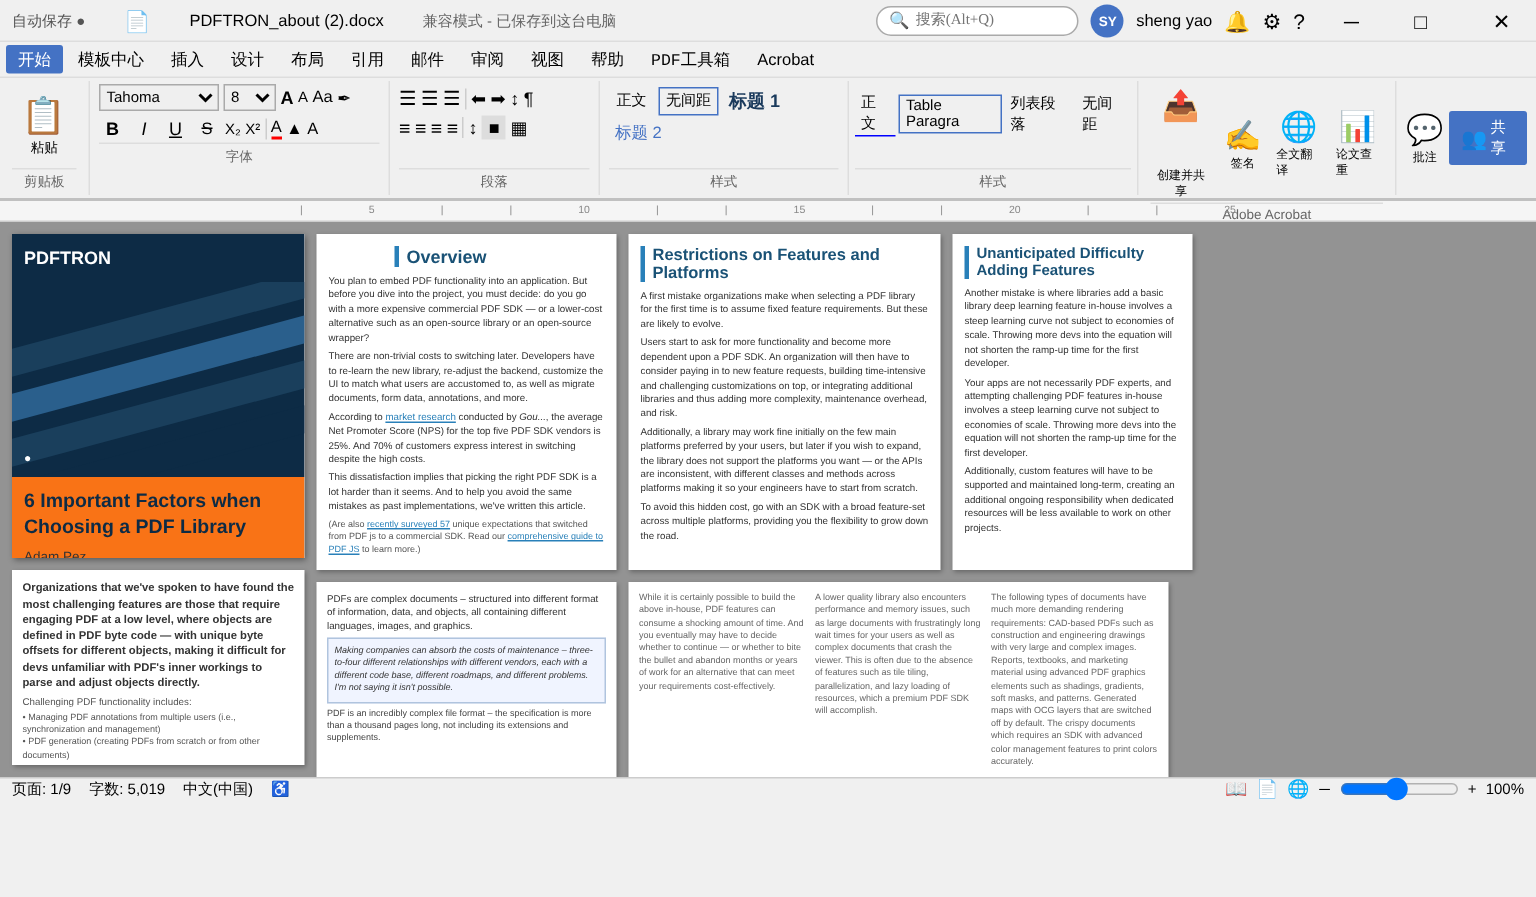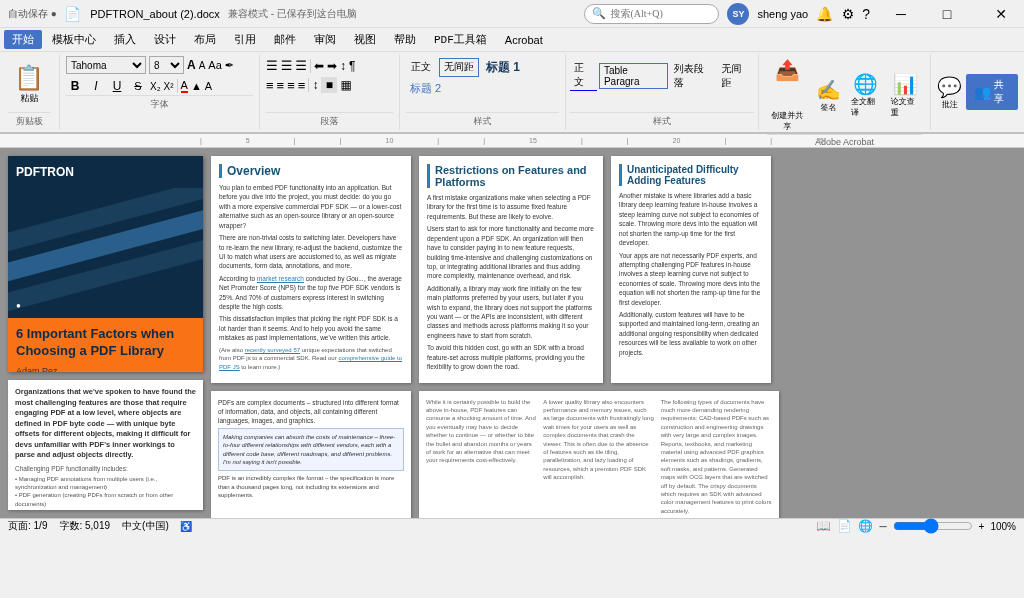--- a/index.html
+++ b/index.html
@@ -2,21 +2,21 @@
 <html><head>
   <meta charset="utf-8">
   <style>
     * { margin: 0; padding: 0; box-sizing: border-box; }
     body { font-family: 'Tahoma', sans-serif; font-size: 12px; background: #f0f0f0; overflow: hidden; width: 1024px; height: 598px; }
   </style>
 </head>
 <body>
 
 <div style="height:28px; background:#f0f0f0; display:flex; align-items:center; justify-content:space-between; padding:0 8px; font-size:11px; border-bottom:1px solid #ddd;">
-  <div style="display:flex; align-items:center; gap:8px;">
+  <div style="display:flex; align-items:center; gap:26px;">
     <span style="font-size:10px; color:#555;">自动保存 ●</span>
     <span style="font-size:14px;">📄</span>
     <span style="font-size:11px;">PDFTRON_about (2).docx</span>
     <span style="font-size:10px; color:#666;">兼容模式 - 已保存到这台电脑</span>
   </div>
   <div style="display:flex; align-items:center; gap:8px;">
     <div style="display:flex; align-items:center; background:#fff; border:1px solid #aaa; border-radius:10px; padding:1px 8px; gap:4px; height:20px;">
       <span style="font-size:11px;">🔍</span>
       <input style="border: none; outline: none; font-size: 10px; width: 100px; font-family: Tahoma;" placeholder="搜索(Alt+Q)">
     </div>
@@ -220,31 +220,31 @@
         <div style="font-size:6px; color:#555;">• PDF generation (creating PDFs from scratch or from other documents)</div>
       </div>
     </div>
   </div>
 
   <div style="display:flex; flex-direction:column; gap:8px; flex:1;">
 
     <div style="display:flex; gap:8px;">
 
       <div style="background:white; width:200px; padding:8px; box-shadow:1px 1px 3px rgba(0,0,0,0.3); overflow:hidden; max-height:240px;">
-        <div style="font-size:12px; font-weight:bold; color:#1a5276; border-left:3px solid #2980b9; padding-left:5px; margin-bottom:5px;">Overview</div>
+        <div style="font-size:12px; font-weight:bold; color:#1a5276; border-left:3px solid #2980b9; padding-left:5px; margin-bottom:5px;margin-left:44px;">Overview</div>
         <div style="font-size:6.5px; color:#333; line-height:1.45;">
           <p style="margin-bottom:3px;">You plan to embed PDF functionality into an application. But before you dive into the project, you must decide: do you go with a more expensive commercial PDF SDK — or a lower-cost alternative such as an open-source library or an open-source wrapper?</p>
           <p style="margin-bottom:3px;">There are non-trivial costs to switching later. Developers have to re-learn the new library, re-adjust the backend, customize the UI to match what users are accustomed to, as well as migrate documents, form data, annotations, and more.</p>
           <p style="margin-bottom:3px;">According to <span style="color:#2980b9; text-decoration:underline;">market research</span> conducted by <em>Gou...</em>, the average Net Promoter Score (NPS) for the top five PDF SDK vendors is 25%. And 70% of customers express interest in switching despite the high costs.</p>
           <p style="margin-bottom:3px;">This dissatisfaction implies that picking the right PDF SDK is a lot harder than it seems. And to help you avoid the same mistakes as past implementations, we've written this article.</p>
           <p style="font-size:6px; color:#555;">(Are also <span style="color:#2980b9; text-decoration:underline;">recently surveyed 57</span> unique expectations that switched from PDF js to a commercial SDK. Read our <span style="color:#2980b9; text-decoration:underline;">comprehensive guide to PDF JS</span> to learn more.)</p>
         </div>
       </div>
 
-      <div style="background:white; width:184px; padding:8px; box-shadow:1px 1px 3px rgba(0,0,0,0.3); overflow:hidden; max-height:240px;">
+      <div style="background:white; width:208px; padding:8px; box-shadow:1px 1px 3px rgba(0,0,0,0.3); overflow:hidden; max-height:240px;">
         <div style="font-size:11px; font-weight:bold; color:#1a5276; border-left:3px solid #2980b9; padding-left:5px; margin-bottom:5px;">Restrictions on Features and Platforms</div>
         <div style="font-size:6.5px; color:#333; line-height:1.45;">
           <p style="margin-bottom:3px;">A first mistake organizations make when selecting a PDF library for the first time is to assume fixed feature requirements. But these are likely to evolve.</p>
           <p style="margin-bottom:3px;">Users start to ask for more functionality and become more dependent upon a PDF SDK. An organization will then have to consider paying in to new feature requests, building time-intensive and challenging customizations on top, or integrating additional libraries and thus adding more complexity, maintenance overhead, and risk.</p>
           <p style="margin-bottom:3px;">Additionally, a library may work fine initially on the few main platforms preferred by your users, but later if you wish to expand, the library does not support the platforms you want — or the APIs are inconsistent, with different classes and methods across platforms making it so your engineers have to start from scratch.</p>
           <p style="margin-bottom:3px;">To avoid this hidden cost, go with an SDK with a broad feature-set across multiple platforms, providing you the flexibility to grow down the road.</p>
         </div>
       </div>
 
       <div style="background:white; width:160px; padding:8px; box-shadow:1px 1px 3px rgba(0,0,0,0.3); overflow:hidden; max-height:240px;">

